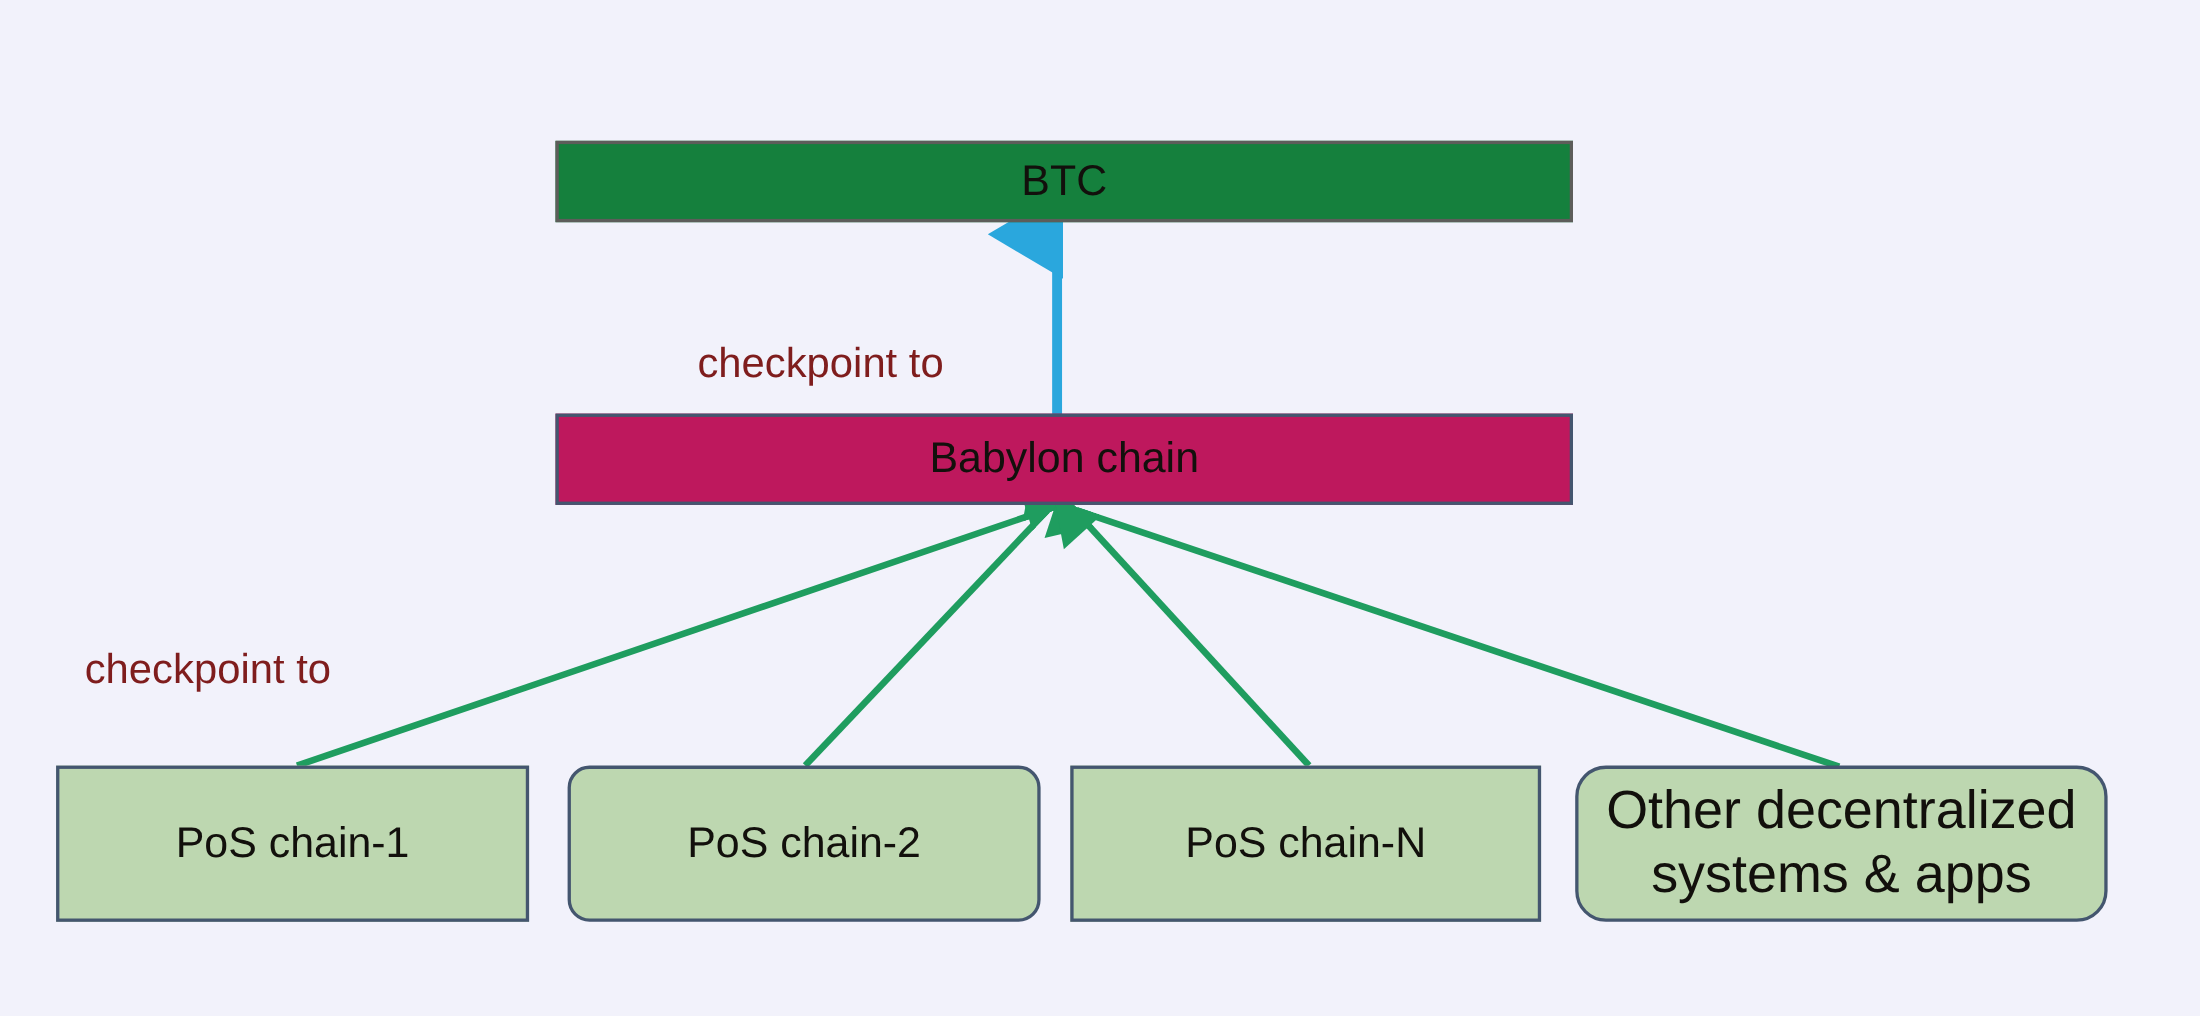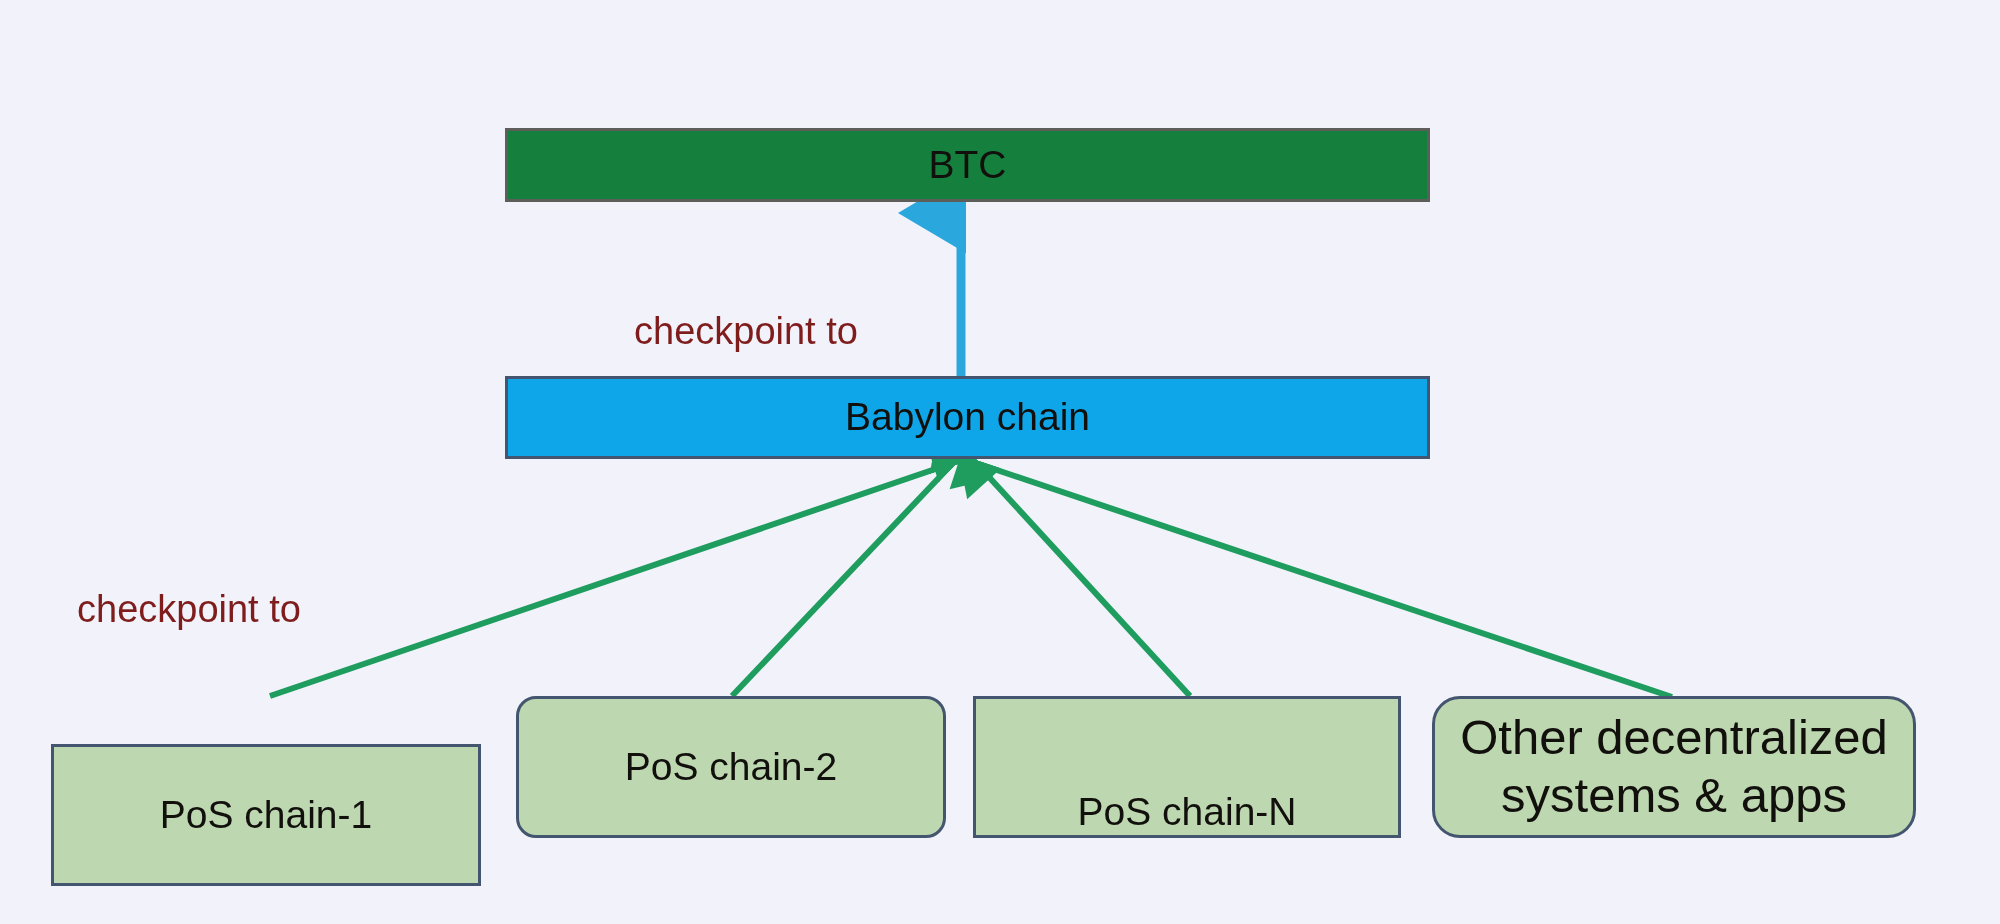--- a/index.html
+++ b/index.html
@@ -50,34 +50,34 @@
     height: 74px;
     background: #15803d;
     border: 3px solid #5d5d5a;
     font-size: 39px;
   }
   .node-babylon {
     left: 505px;
     top: 376px;
     width: 925px;
     height: 83px;
-    background: #0ea5e9;
+    background: #be185d;
     border: 3px solid #44566f;
     font-size: 39px;
   }
   .node-pos {
     top: 696px;
     height: 142px;
     background: #bdd7b0;
     border: 3px solid #44566f;
     font-size: 39px;
   }
-  .node-pos-1 { left: 51px;   width: 430px; margin-top: 48px; }
+  .node-pos-1 { left: 51px;   width: 430px; }
   .node-pos-2 { left: 516px;  width: 430px; border-radius: 20px; }
-  .node-pos-3 { left: 973px;  width: 428px; align-items: flex-end; }
+  .node-pos-3 { left: 973px;  width: 428px; }
   .node-pos-4 { left: 1432px; width: 484px; font-size: 49px; border-radius: 28px; }
 
   .edge-label {
     position: absolute;
     color: #7f1d1d;
     font-size: 38px;
     white-space: nowrap;
   }
   .edge-label-top {
     left: 634px;

